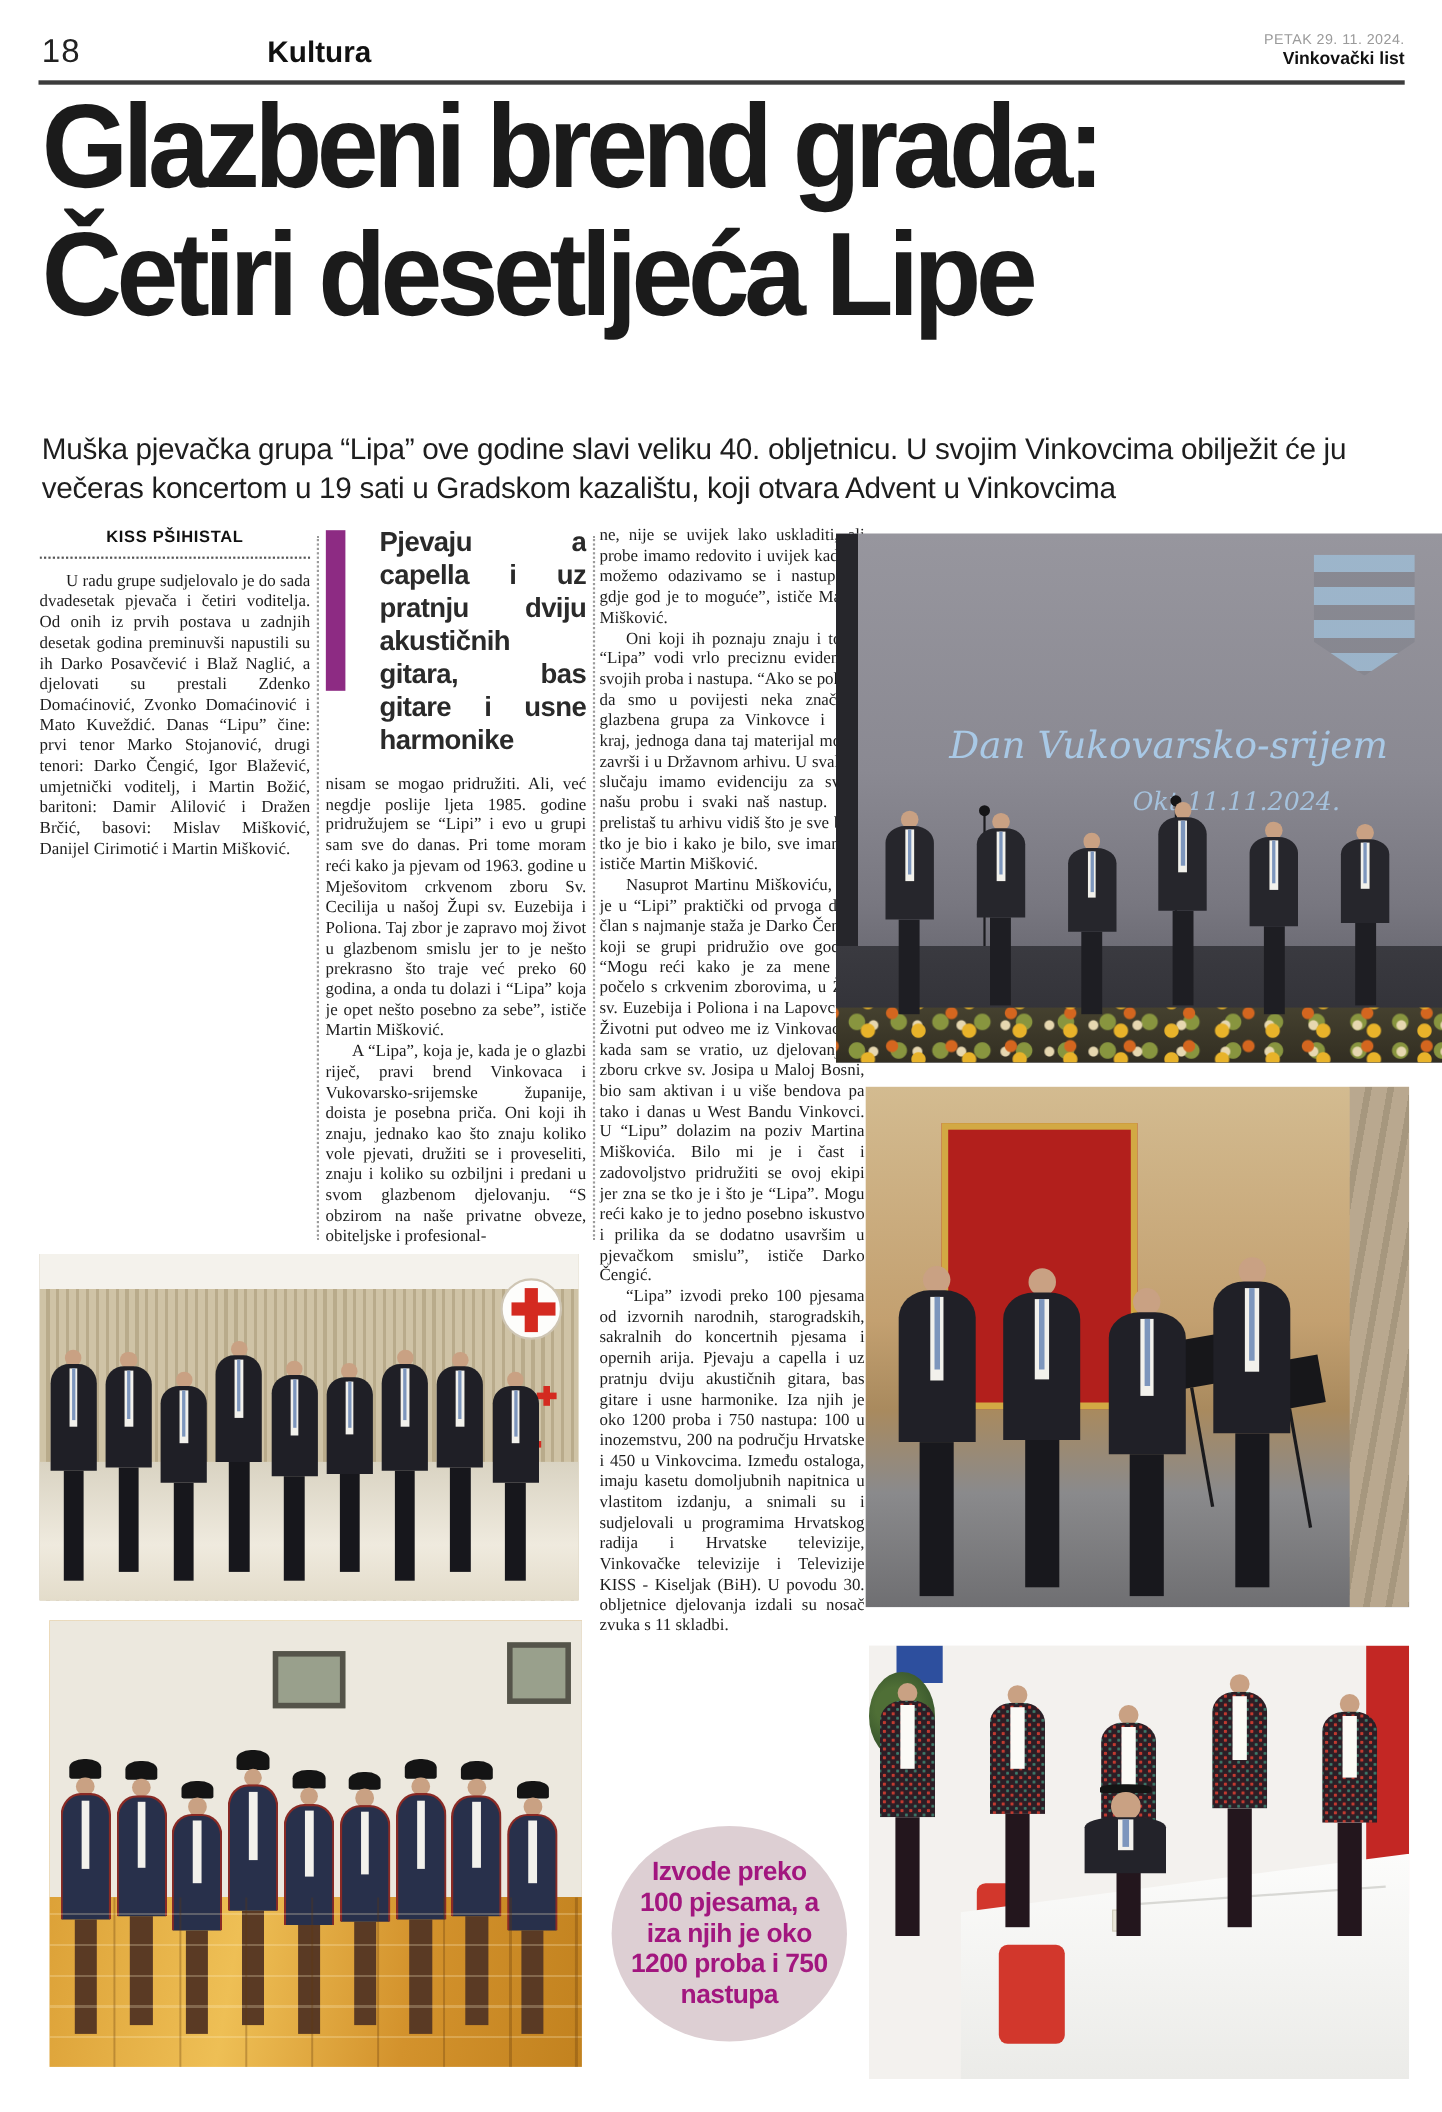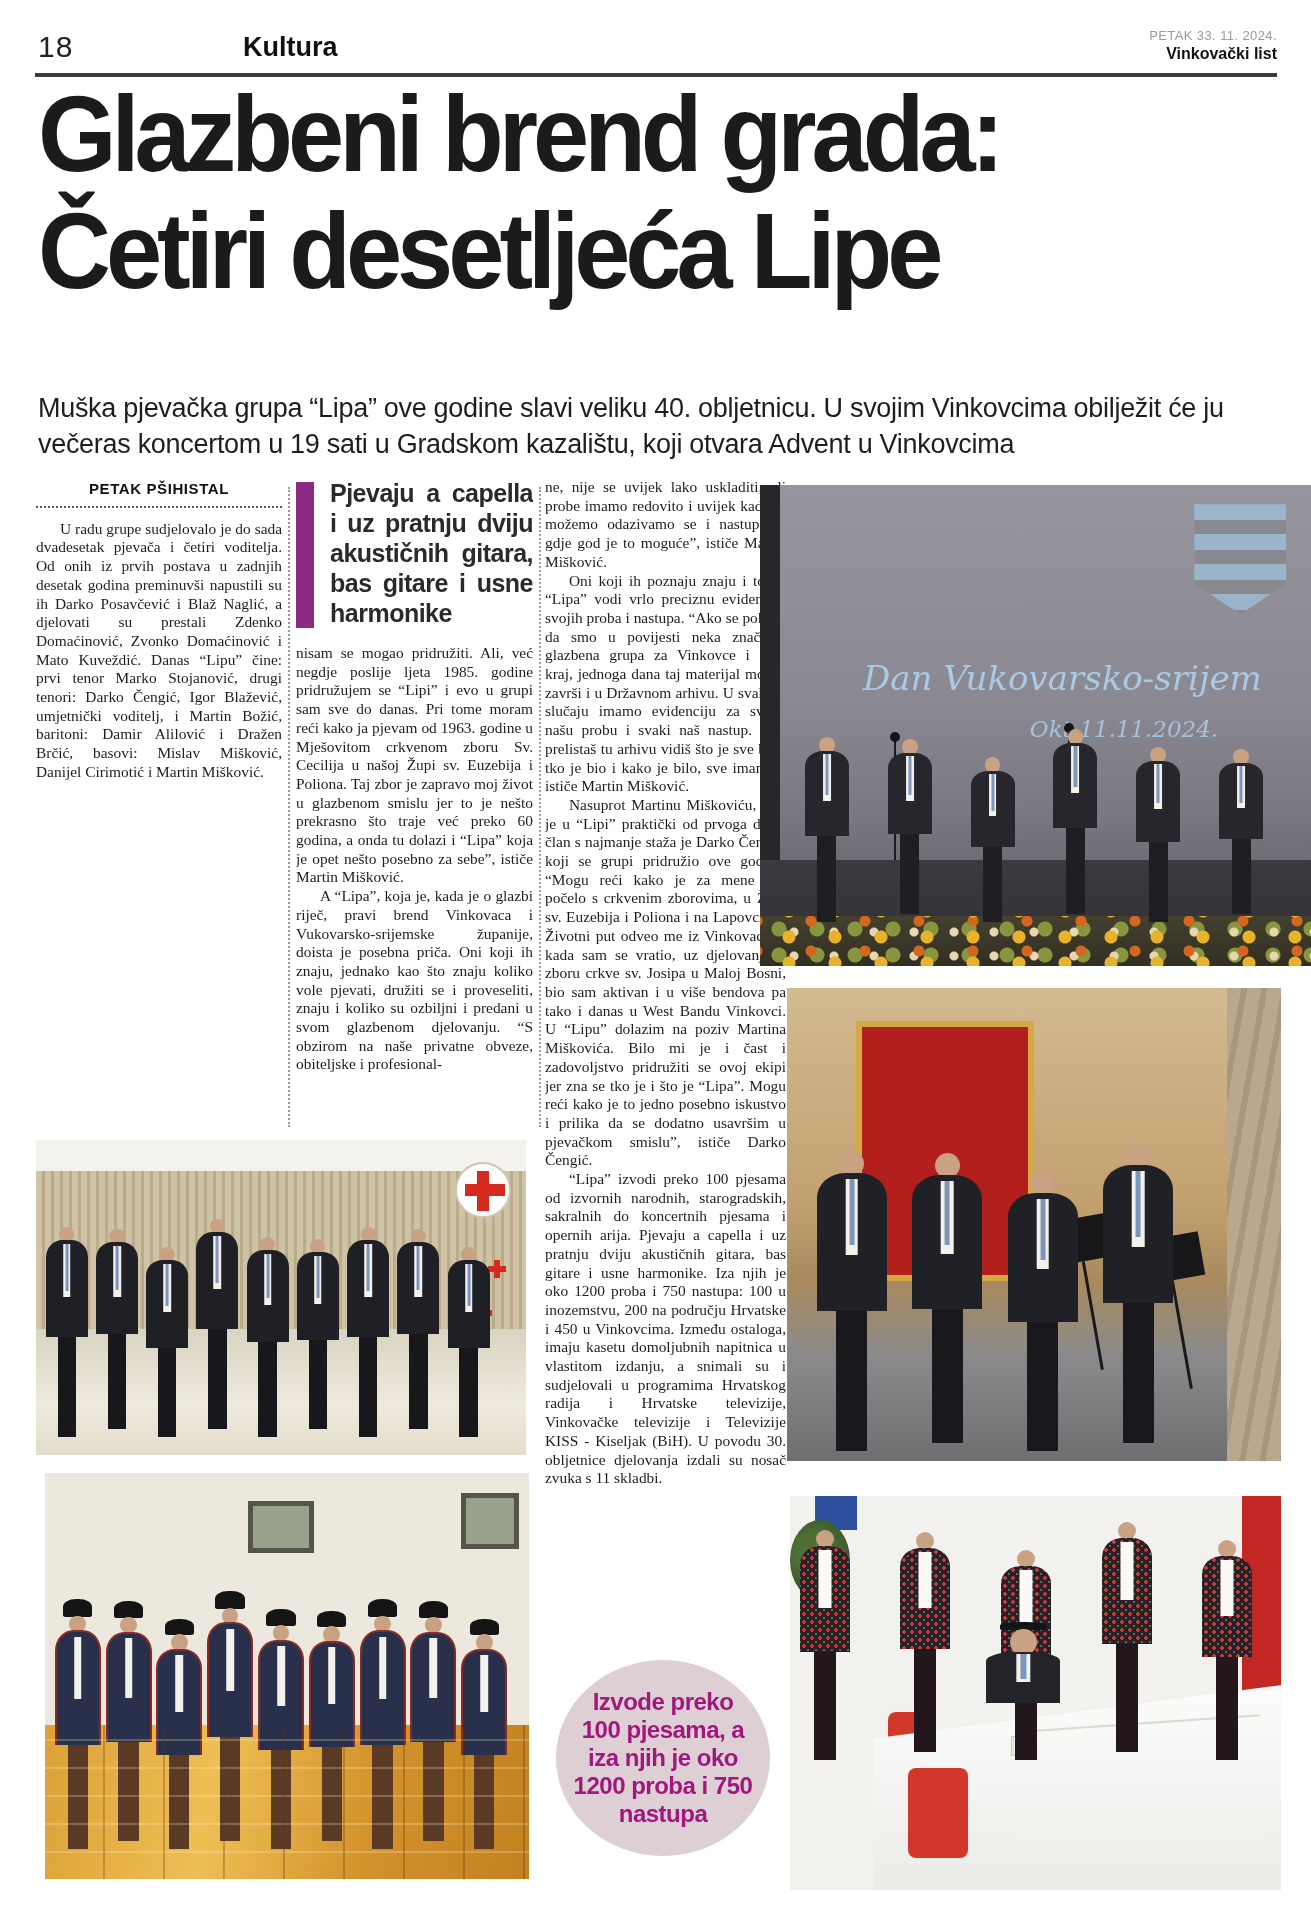--- a/index.html
+++ b/index.html
@@ -39,21 +39,21 @@
   .col2{left:296px;width:237px;height:660px;}
   .col3{left:545px;width:241px;height:1180px;}
   .bodyp{text-indent:24px;margin:0;}
   .bodyp.flush{text-indent:0;}
   .colsep{position:absolute;top:487px;height:640px;border-left:2px dotted #9a9a9a;}
   .sep12{left:288px;} .sep23{left:539px;}
   .byline{font-family:"Liberation Sans",sans-serif;font-weight:700;font-size:15px;
     letter-spacing:.6px;text-align:center;color:#111;padding-top:2px;}
   .byline-rule{border-bottom:2px dotted #555;margin:7px 0 12px 0;}
   
-  .pullquote{display:flex;gap:16px;margin-bottom:16px;}
+  .pullquote{display:flex;gap:31px;margin-bottom:16px;}
   .pq-bar{flex:0 0 18px;background:var(--accent);height:146px;margin-top:4px;}
   .pq-text{font-family:"Liberation Sans",sans-serif;font-weight:700;color:#2a2a2a;
     font-size:25px;line-height:30px;letter-spacing:-.5px;}
   
   .circle-quote{position:absolute;left:556px;top:1660px;width:214px;height:196px;
     background:var(--circle-bg);border-radius:50%;display:flex;align-items:center;justify-content:center;
     text-align:center;padding:14px 16px;}
   .circle-quote span{font-family:"Liberation Sans",sans-serif;font-weight:700;
     color:var(--circle-text);font-size:24px;line-height:28px;letter-spacing:-.5px;}
   
@@ -146,33 +146,33 @@
     background:#c79b52;border-radius:50%;transform:rotate(-14deg);}
   .seated-man{position:absolute;left:40%;bottom:40%;width:74px;height:110px;display:flex;flex-direction:column;align-items:center;z-index:2;}
   .seated-man .p-hat{display:flex;}
 </style>
 </head>
 <body>
 
 <div class="pagenum">18</div>
 <div class="section">Kultura</div>
 <div class="dateblock">
-  <div class="date">PETAK 33. 11. 2024.</div>
+  <div class="date">PETAK 29. 11. 2024.</div>
   <div class="pub">Vinkovački list</div>
 </div>
 <div class="rule"></div>
 
 <h1 class="headline"><span>Glazbeni brend grada:</span><br><span>Četiri desetljeća Lipe</span></h1>
 <p class="lead">Muška pjevačka grupa “Lipa” ove godine slavi veliku 40. obljetnicu. U svojim Vinkovcima obilježit će ju večeras koncertom u 19 sati u Gradskom kazalištu, koji otvara Advent u Vinkovcima</p>
 
 <div class="colsep sep12"></div>
 <div class="colsep sep23"></div>
 
 <div class="col col1">
-  <div class="byline">PETAK PŠIHISTAL</div>
+  <div class="byline">KISS PŠIHISTAL</div>
   <div class="byline-rule"></div>
   <div>
       <p class="bodyp">U radu grupe sudjelovalo je do sada dvadesetak pjevača i četiri voditelja. Od onih iz prvih postava u zadnjih desetak godina preminuvši napustili su ih Darko Posavčević i Blaž Naglić, a djelovati su prestali Zdenko Domaćinović, Zvonko Domaćinović i Mato Kuveždić. Danas “Lipu” čine: prvi tenor Marko Stojanović, drugi tenori: Darko Čengić, Igor Blažević, umjetnički voditelj, i Martin Božić, baritoni: Damir Alilović i Dražen Brčić, basovi: Mislav Mišković, Danijel Cirimotić i Martin Mišković.</p>
     </div>
 </div>
 
 <div class="col col2">
   <div class="pullquote">
     <div class="pq-bar"></div>
     <div class="pq-text">Pjevaju a capella i uz pratnju dviju akustičnih gitara, bas gitare i usne harmonike</div>

